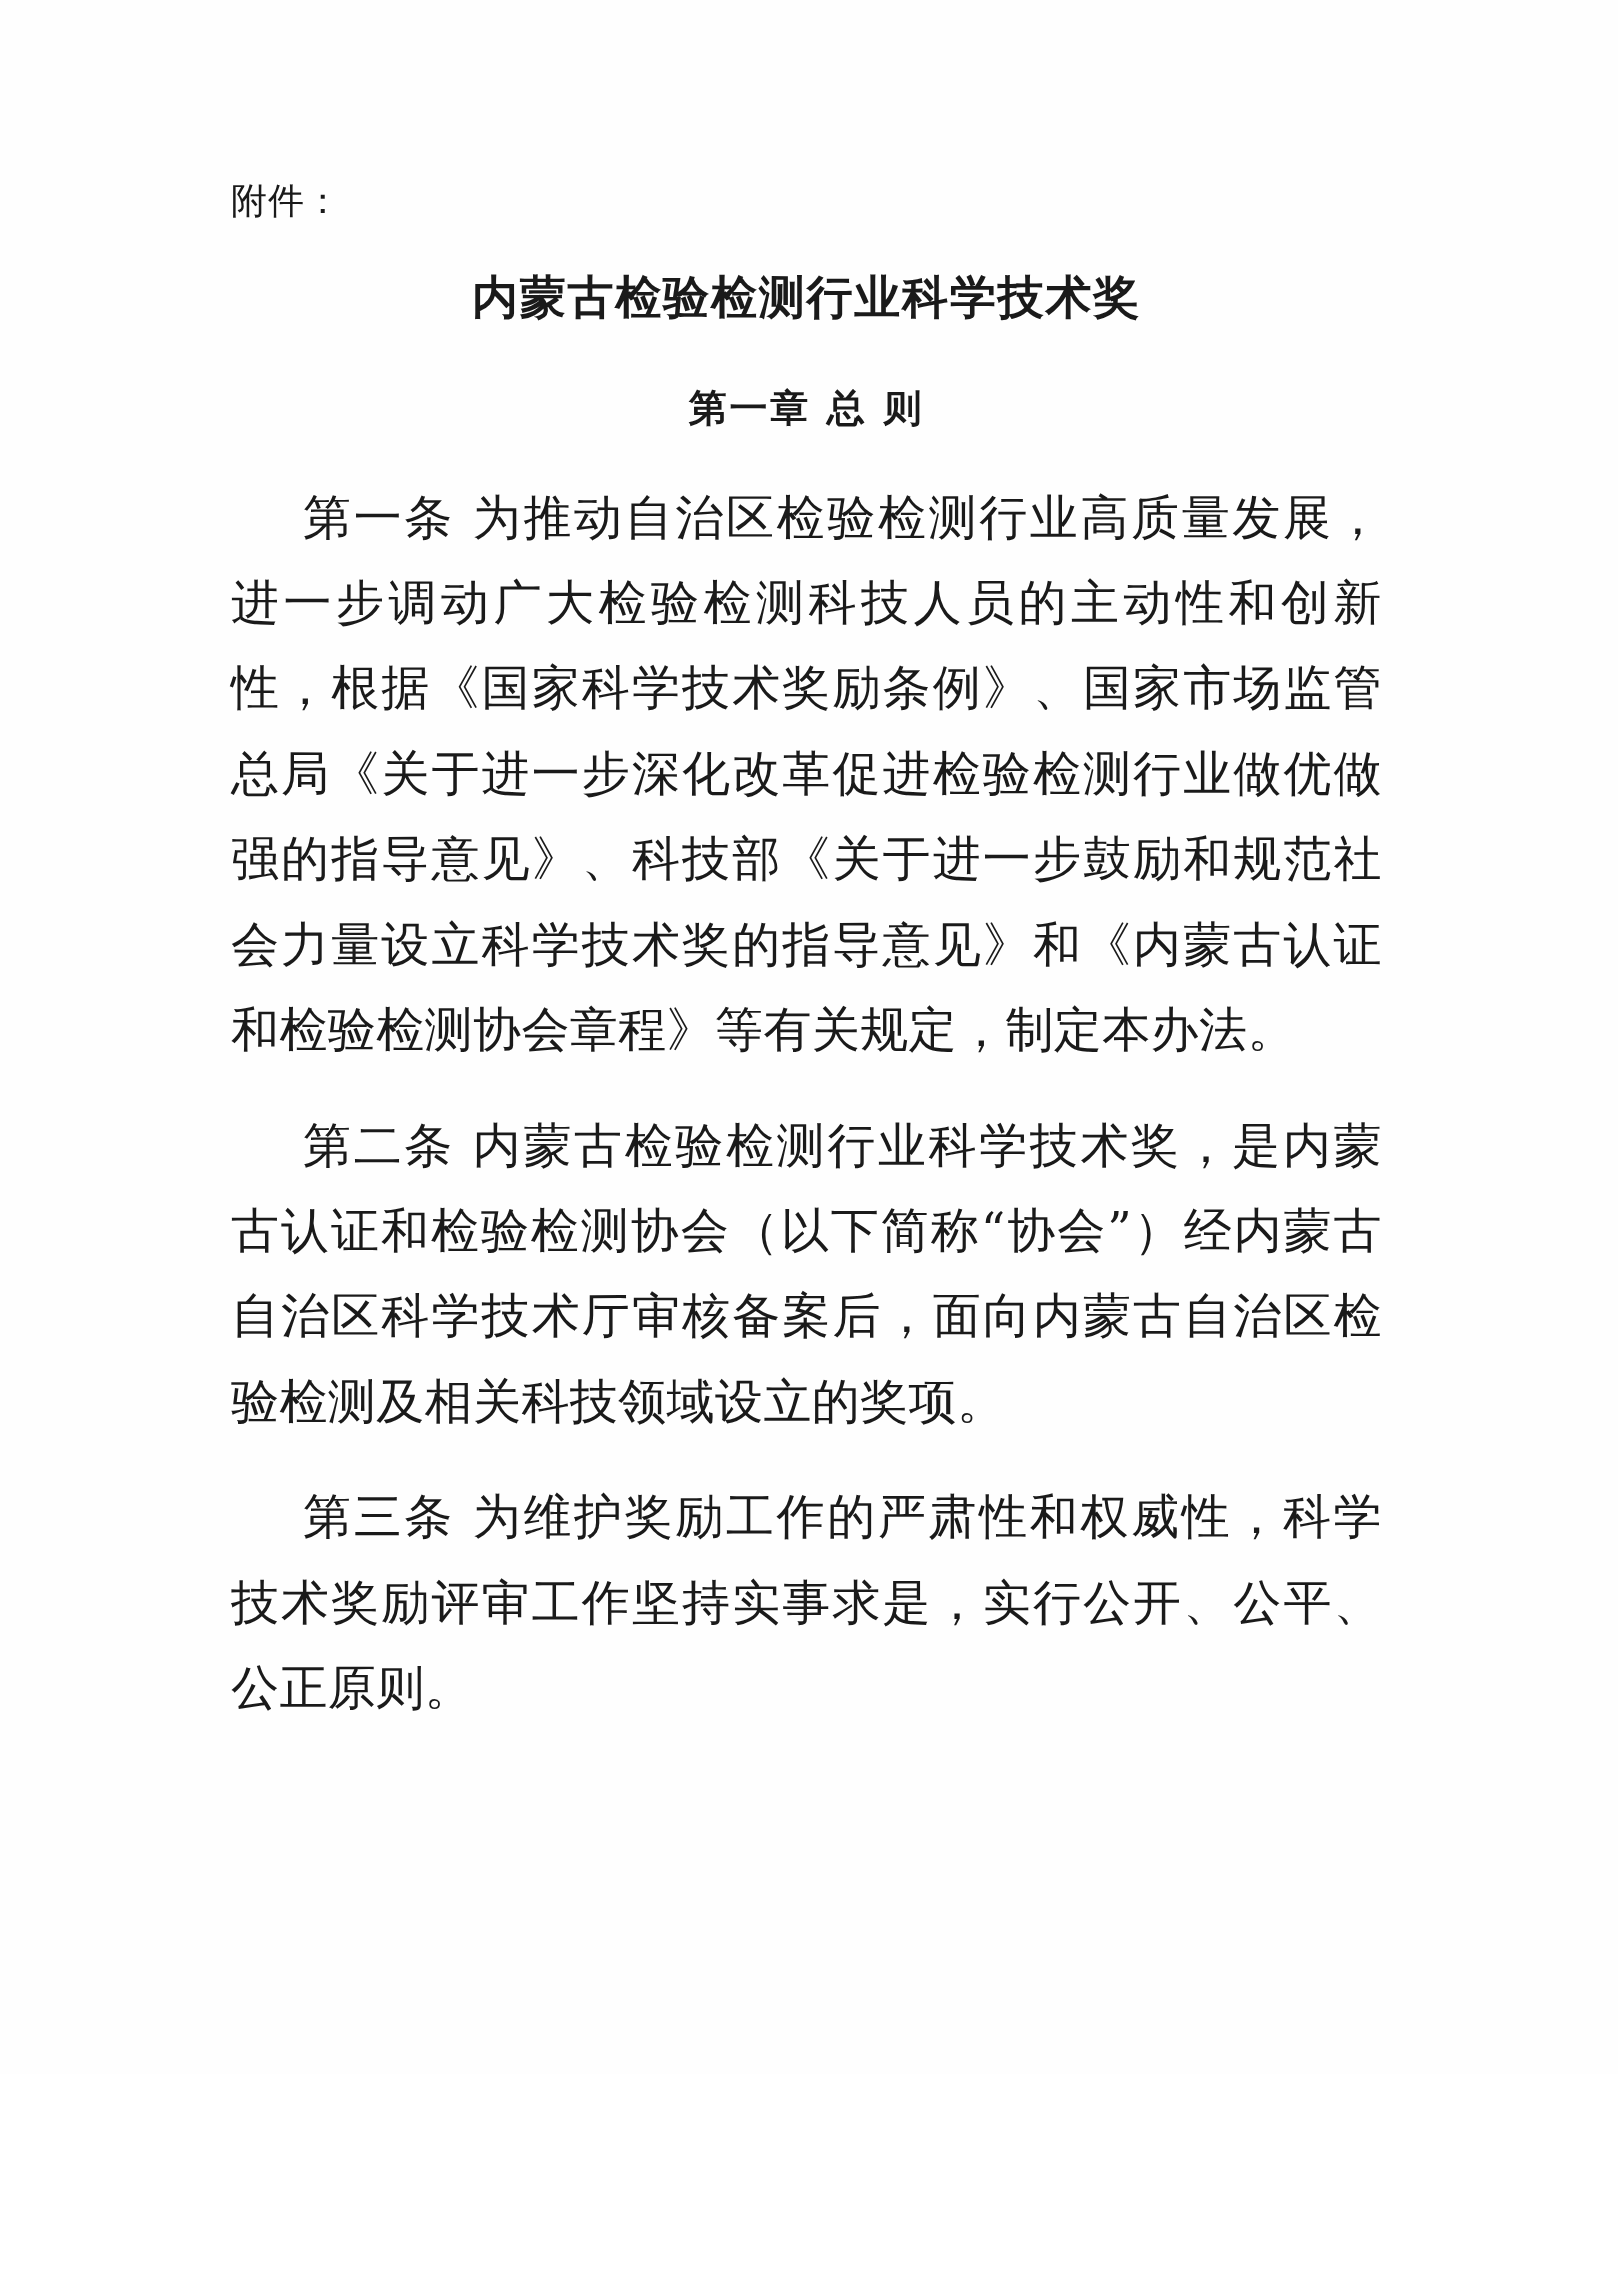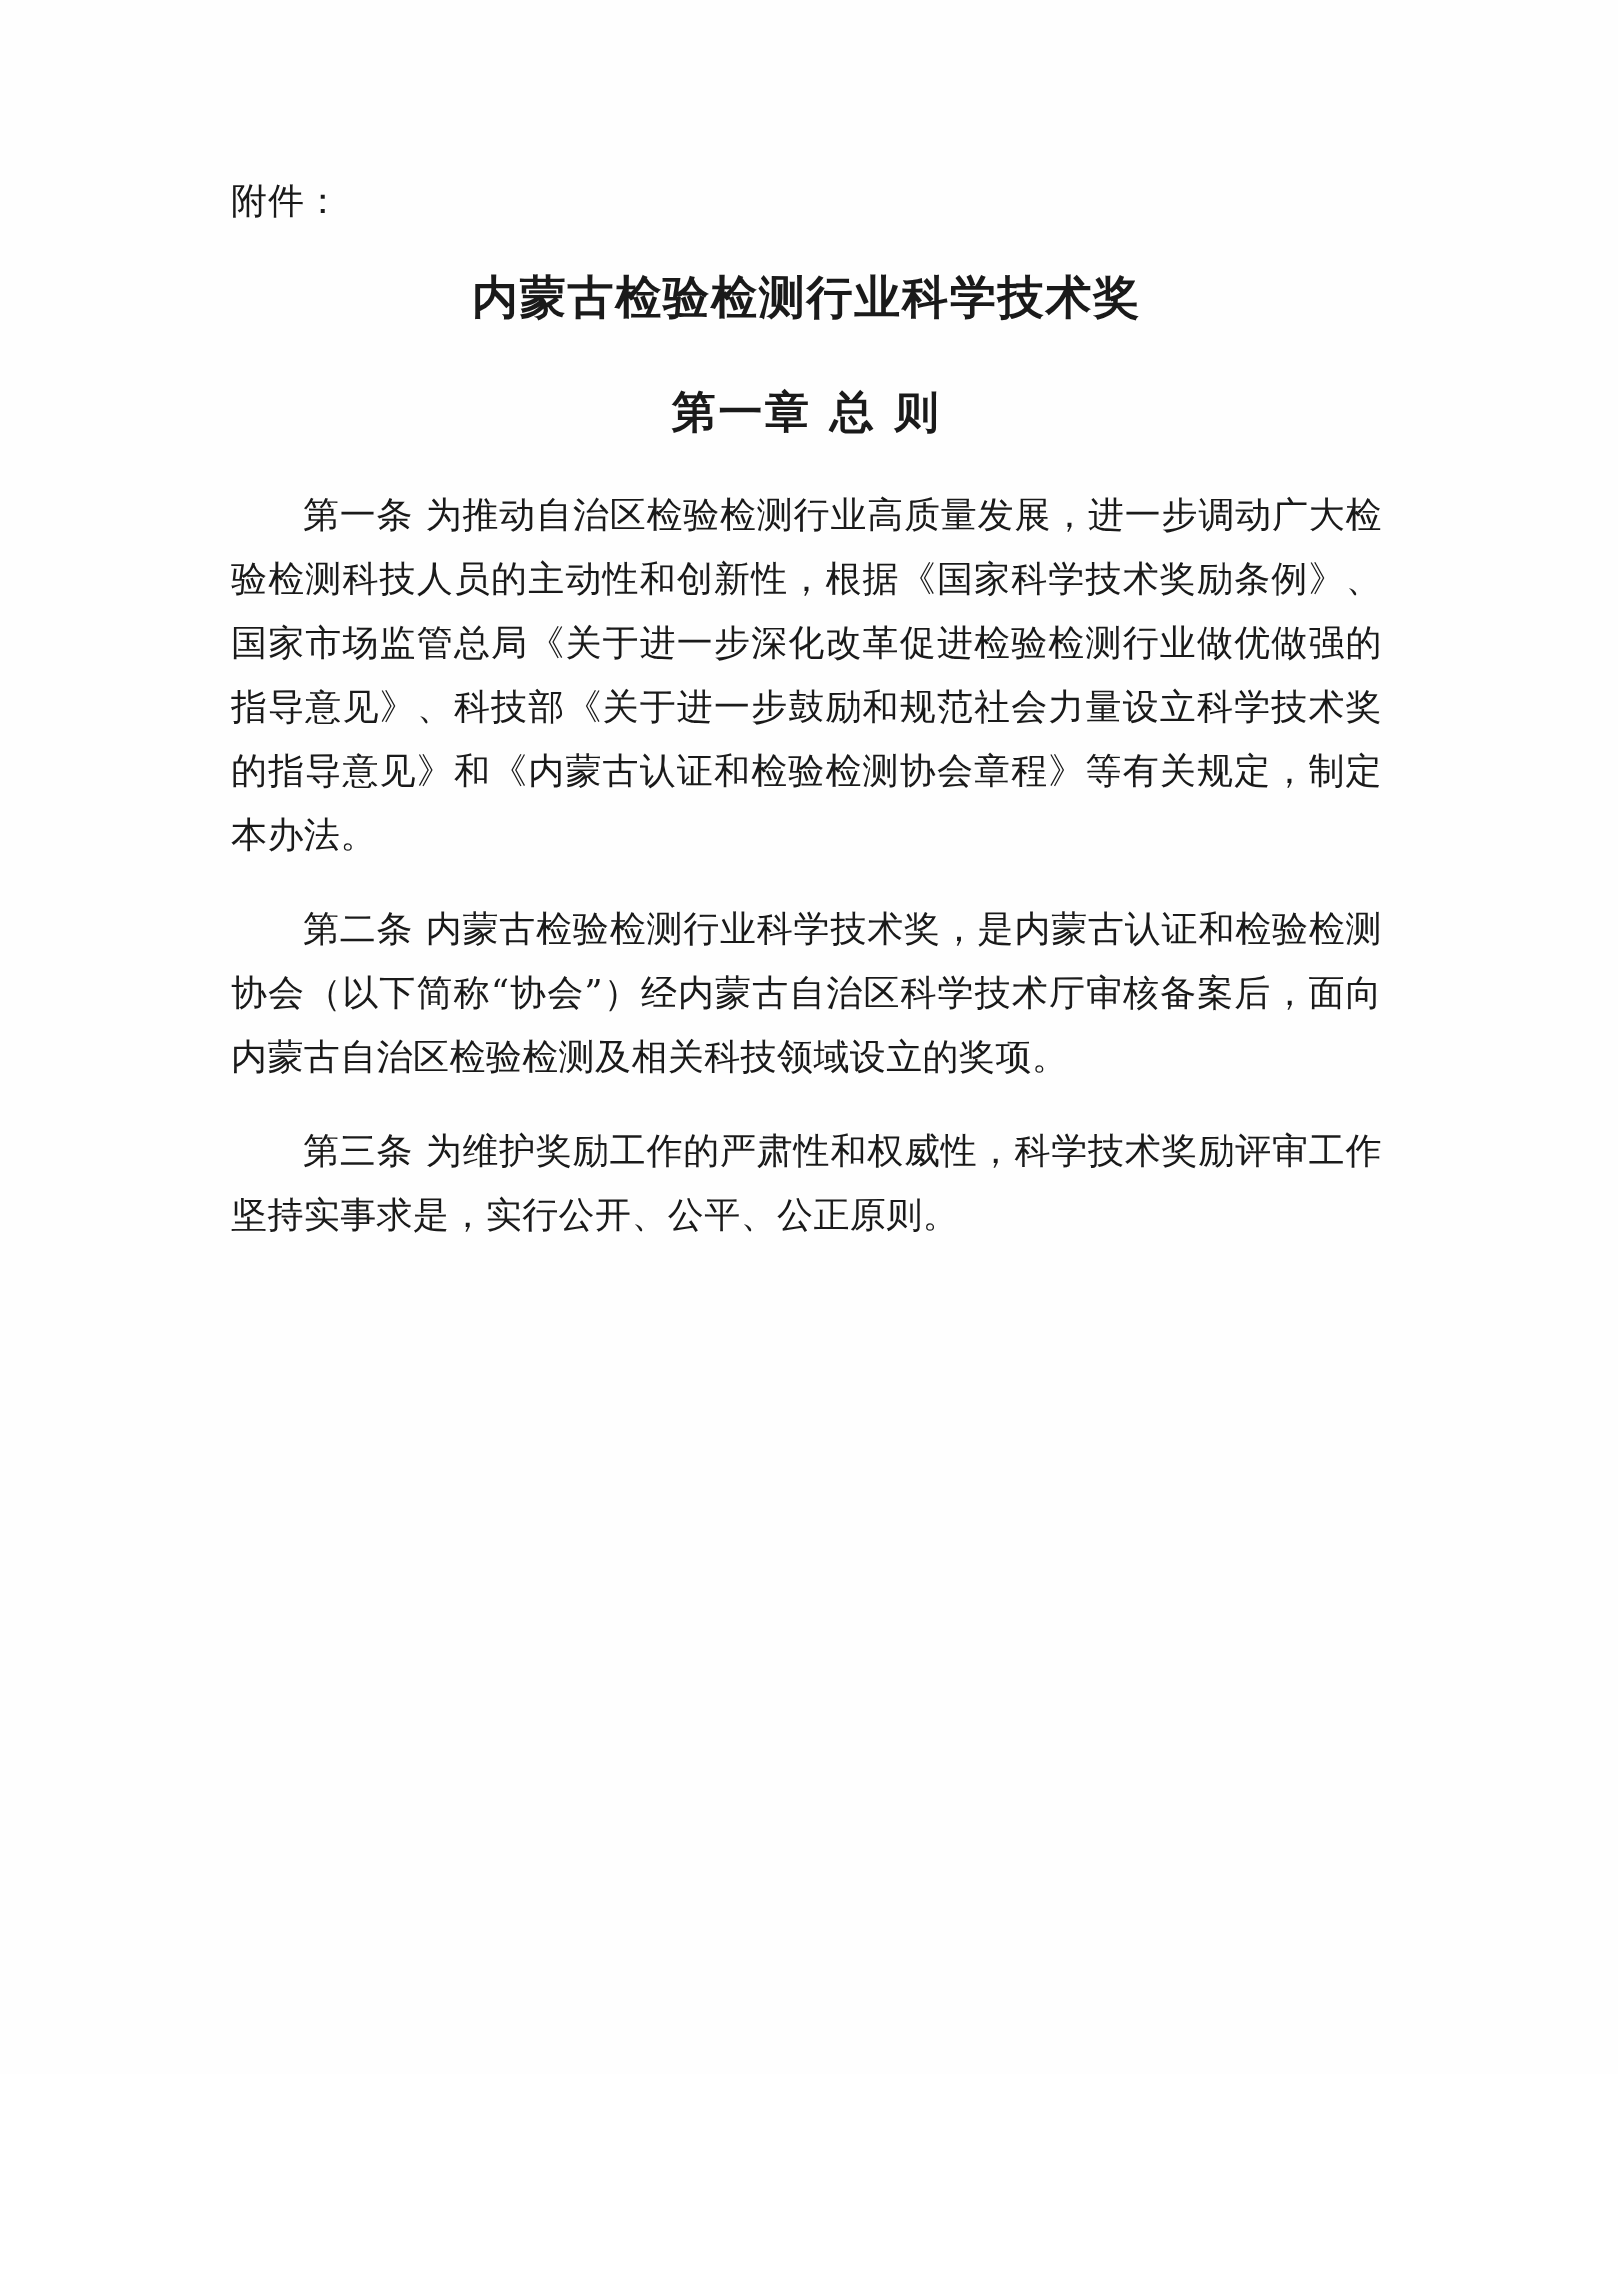--- a/index.html
+++ b/index.html
@@ -43,27 +43,27 @@
     letter-spacing: 1.8px;
     margin: 0 auto;
     width: 100%;
   }
   .doc-title .line {
     display: block;
   }
   .chapter-heading {
     text-align: center;
     font-weight: 700;
-    font-size: 44px;
+    font-size: 38px;
     letter-spacing: 2.7px;
     margin-top: 52px;
     margin-bottom: 41px;
   }
   .para {
-    font-size: 36px;
+    font-size: 48px;
     line-height: 1.78;
     letter-spacing: 0.4px;
     text-align: justify;
     text-justify: inter-ideograph;
     margin: 0 0 30px 0;
     text-indent: 72px;
   }
   .para:last-child {
     margin-bottom: 0;
   }

